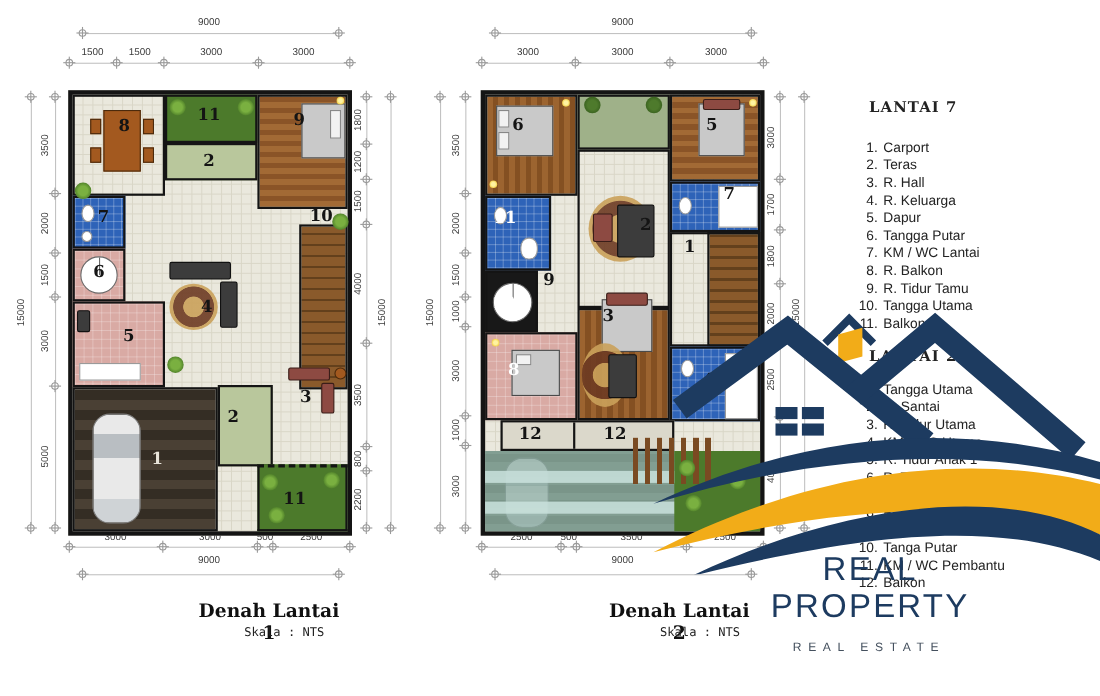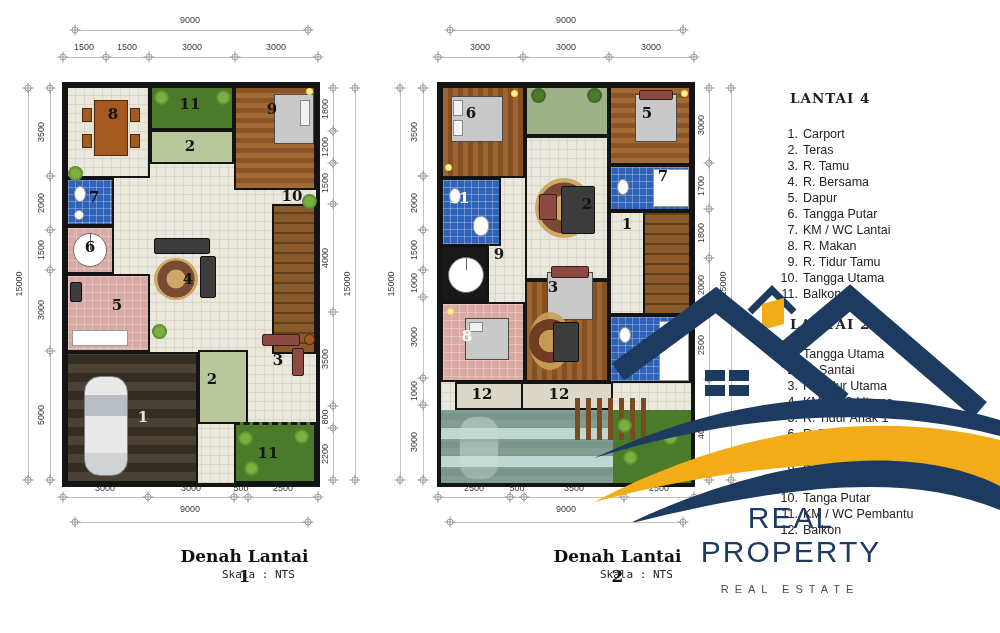--- a/index.html
+++ b/index.html
@@ -76,53 +76,53 @@
   .brand{position:absolute;left:660px;top:501px;width:262px;text-align:center;z-index:6;
          font-size:30px;letter-spacing:2px;color:#1d3b60;font-weight:500;}
   .tag{position:absolute;left:690px;top:544px;width:200px;text-align:center;z-index:6;
        font-size:11px;letter-spacing:6px;color:#44505e;margin-top:39px;}
 </style>
 </head>
 <body>
 
 <div class="page">
 
-  <div class="lh" style="left:790px;top:90px;">LANTAI 4</div>
+  <div class="lh" style="left:790px;top:90px;">LANTAI 7</div>
   <div class="list" style="top:126px;">
     <div class="lrow">
         <span class="no">1.</span>
         <span>Carport</span>
       </div>
     <div class="lrow">
         <span class="no">2.</span>
         <span>Teras</span>
       </div>
     <div class="lrow">
         <span class="no">3.</span>
-        <span>R. Tamu</span>
+        <span>R. Hall</span>
       </div>
     <div class="lrow">
         <span class="no">4.</span>
-        <span>R. Bersama</span>
+        <span>R. Keluarga</span>
       </div>
     <div class="lrow">
         <span class="no">5.</span>
         <span>Dapur</span>
       </div>
     <div class="lrow">
         <span class="no">6.</span>
         <span>Tangga Putar</span>
       </div>
     <div class="lrow">
         <span class="no">7.</span>
         <span>KM / WC Lantai</span>
       </div>
     <div class="lrow">
         <span class="no">8.</span>
-        <span>R. Makan</span>
+        <span>R. Balkon</span>
       </div>
     <div class="lrow">
         <span class="no">9.</span>
         <span>R. Tidur Tamu</span>
       </div>
     <div class="lrow">
         <span class="no">10.</span>
         <span>Tangga Utama</span>
       </div>
     <div class="lrow">

